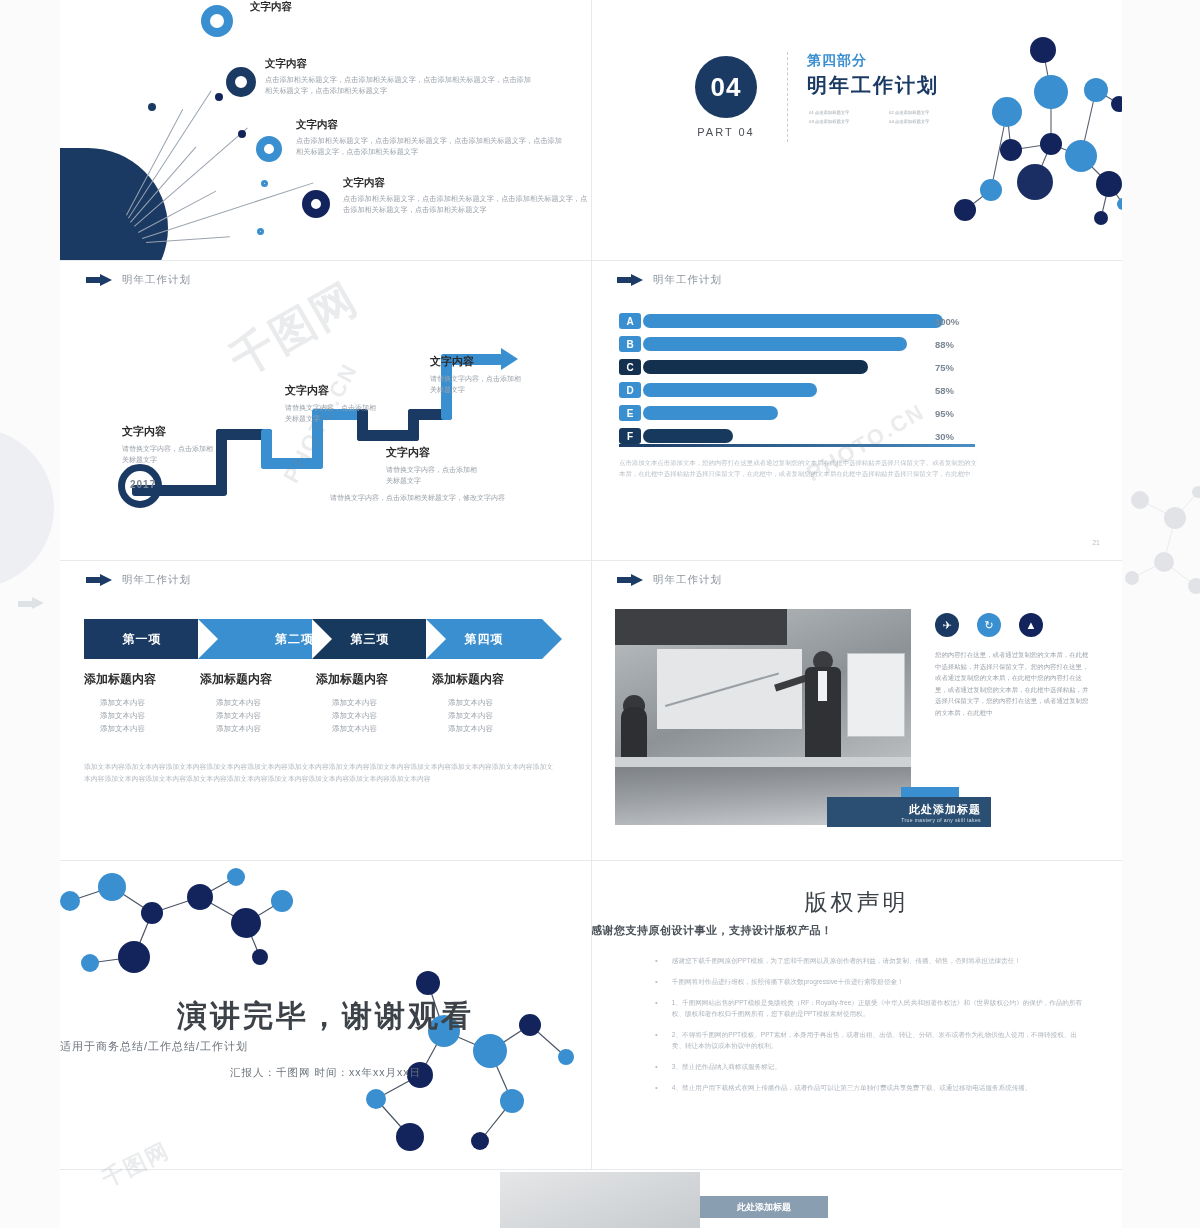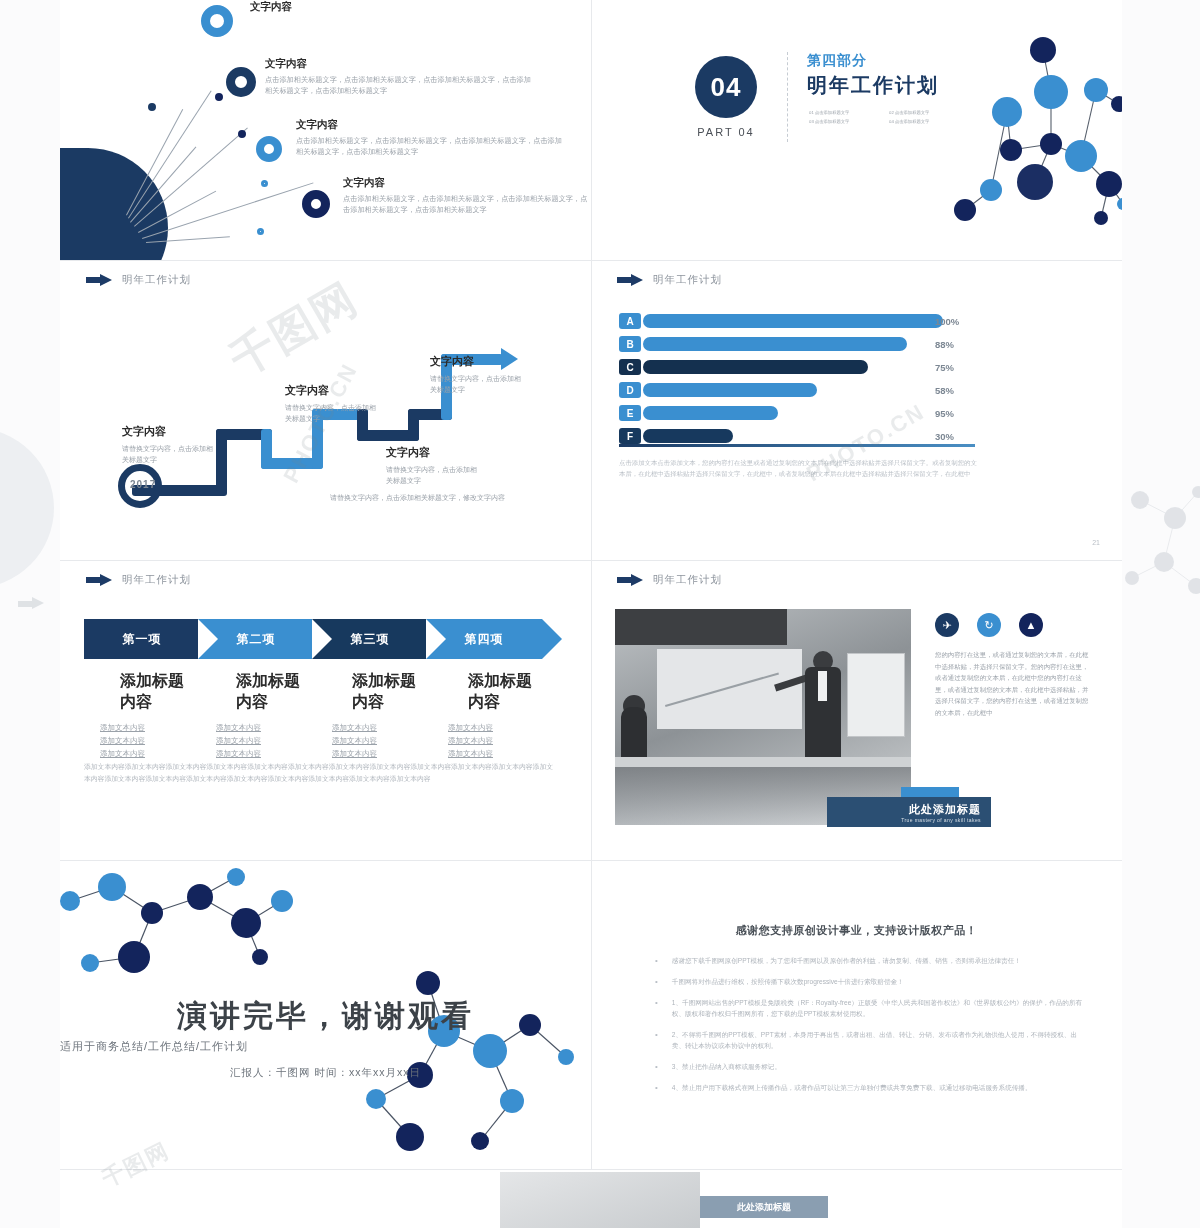--- a/index.html
+++ b/index.html
@@ -86,22 +86,22 @@
   .chev-wrap { position:absolute; left:24px; top:58px; display:flex; }
   .chev { position:relative; width:116px; height:40px; display:flex; align-items:center; justify-content:center;
      color:#fff; font-size:12px; font-weight:bold; letter-spacing:1px; margin-right:-2px; }
   .chev::after{ content:""; position:absolute; right:-20px; top:0; width:0; height:0;
      border-top:20px solid transparent; border-bottom:20px solid transparent; }
   .chev::before{ content:""; position:absolute; left:0; top:0; width:0; height:0;
      border-top:20px solid transparent; border-bottom:20px solid transparent; border-left:20px solid #fff; }
   .chev.first::before { border-left-color:transparent; }
   .col-wrap { position:absolute; left:24px; top:110px; display:flex; }
   .col { width:116px; padding-right:8px; }
-  .col h5 { font-size:16px; font-weight:bold; color:#2b2b2b; margin-bottom:8px;margin-left:36px; }
-  .col p { font-size:7.5px; color:#9aa1a9; line-height:13px; padding-left:16px;text-decoration:underline; }
+  .col h5 { font-size:12px; font-weight:bold; color:#2b2b2b; margin-bottom:8px; }
+  .col p { font-size:7.5px; color:#9aa1a9; line-height:13px; padding-left:16px; }
   .s5-foot { position:absolute; left:24px; top:200px; width:470px; font-size:6.8px; color:#b0b6bd; line-height:12px; }
 
   
   .s6 { left:531px; top:561px; width:531px; height:299px; }
   .photo { position:absolute; left:24px; top:48px; width:296px; height:216px; overflow:hidden;
      background:linear-gradient(160deg,#bfc3c6 0%,#8d9296 45%,#d3d6d8 100%); }
   .photo .blackbar{ position:absolute; left:0; top:0; width:172px; height:36px; background:#3d3f42; }
   .photo .screen { position:absolute; left:42px; top:40px; width:145px; height:80px; background:#e4e6e8; }
   .photo .screen-line{ position:absolute; left:50px; top:96px; width:118px; height:1.5px; background:#9aa0a5;
      transform:rotate(-16deg); transform-origin:0 0; }
@@ -134,21 +134,21 @@
      font-size:30px; font-weight:bold; color:#3c4248; letter-spacing:3px; }
   .thanks-sub { position:absolute; left:0; top:178px; width:531px; text-align:left;
      font-size:11px; color:#6c737b; letter-spacing:1px; }
   .thanks-meta{ position:absolute; left:0; top:205px; width:531px; text-align:center;
      font-size:10.5px; color:#6c737b; letter-spacing:1px; }
 
   
   .s8 { left:531px; top:861px; width:531px; height:308px; }
   .cp-title { position:absolute; left:0; top:26px; width:531px; text-align:center;
      font-size:23px; color:#3c4248; letter-spacing:3px; }
-  .cp-sub { position:absolute; left:0; top:62px; width:531px; text-align:center;
+  .cp-sub { position:absolute; left:0; top:62px; width:531px; text-align:left;
      font-size:11px; font-weight:bold; color:#4a5158; letter-spacing:.5px; }
   .cp-list { position:absolute; left:64px; top:94px; width:430px; }
   .cp-li { display:flex; gap:14px; margin-bottom:10px; }
   .cp-bullet { color:#b9bfc6; font-size:8px; line-height:11px; flex:0 0 auto; }
   .cp-li p { font-size:6.6px; color:#aeb4bb; line-height:11px; }
 
   
   .ghost { position:absolute; opacity:.20; }
   .ghost-fan { left:-58px; top:428px; width:112px; height:160px; background:#b9c2cc; border-radius:0 160px 160px 0; }
   .ghost-arrow { position:absolute; left:18px; top:597px; width:26px; height:13px; opacity:.25;}
@@ -386,21 +386,21 @@
     <div class="slide s5">
       <div class="hdr-row" style="left:26px;top:12px;">
         <span class="hdr-arrow"></span>
         <span class="hdr-text">明年工作计划</span>
       </div>
 
       <div class="chev-wrap">
         <div class="chev first" style="background: rgb(27, 58, 99); --c: rgb(27, 58, 99);">
           <span>第一项</span>
         </div>
-        <div class="chev" style="background: rgb(58, 143, 208); --c: rgb(58, 143, 208);">
+        <div class="chev" style="background: rgb(58, 143, 208); justify-content: flex-end; --c: rgb(58, 143, 208);">
           <span>第二项</span>
         </div>
         <div class="chev" style="background: rgb(23, 57, 94); --c: rgb(23, 57, 94);">
           <span>第三项</span>
         </div>
         <div class="chev" style="background: rgb(58, 143, 208); --c: rgb(58, 143, 208);">
           <span>第四项</span>
         </div>
       </div>
 
@@ -513,20 +513,21 @@
           <circle cx="420" cy="280" r="9" fill="#13245c"></circle>
           <circle cx="506" cy="196" r="8" fill="#3a8fd0"></circle>
         </g>
       </svg>
       <div class="thanks">演讲完毕，谢谢观看</div>
       <div class="thanks-sub">适用于商务总结/工作总结/工作计划</div>
       <div class="thanks-meta">汇报人：千图网    时间：xx年xx月xx日</div>
     </div>
 
     <div class="slide s8">
+      <div class="cp-title">版权声明</div>
       <div class="cp-sub">感谢您支持原创设计事业，支持设计版权产品！</div>
       <div class="cp-list" id="cp-list">
           <div class="cp-li">
             <span class="cp-bullet">•</span>
             <p>感谢您下载千图网原创PPT模板，为了您和千图网以及原创作者的利益，请勿复制、传播、销售，否则将承担法律责任！</p>
           </div>
           <div class="cp-li">
             <span class="cp-bullet">•</span>
             <p>千图网将对作品进行维权，按照传播下载次数progressive十倍进行索取赔偿金！</p>
           </div>

